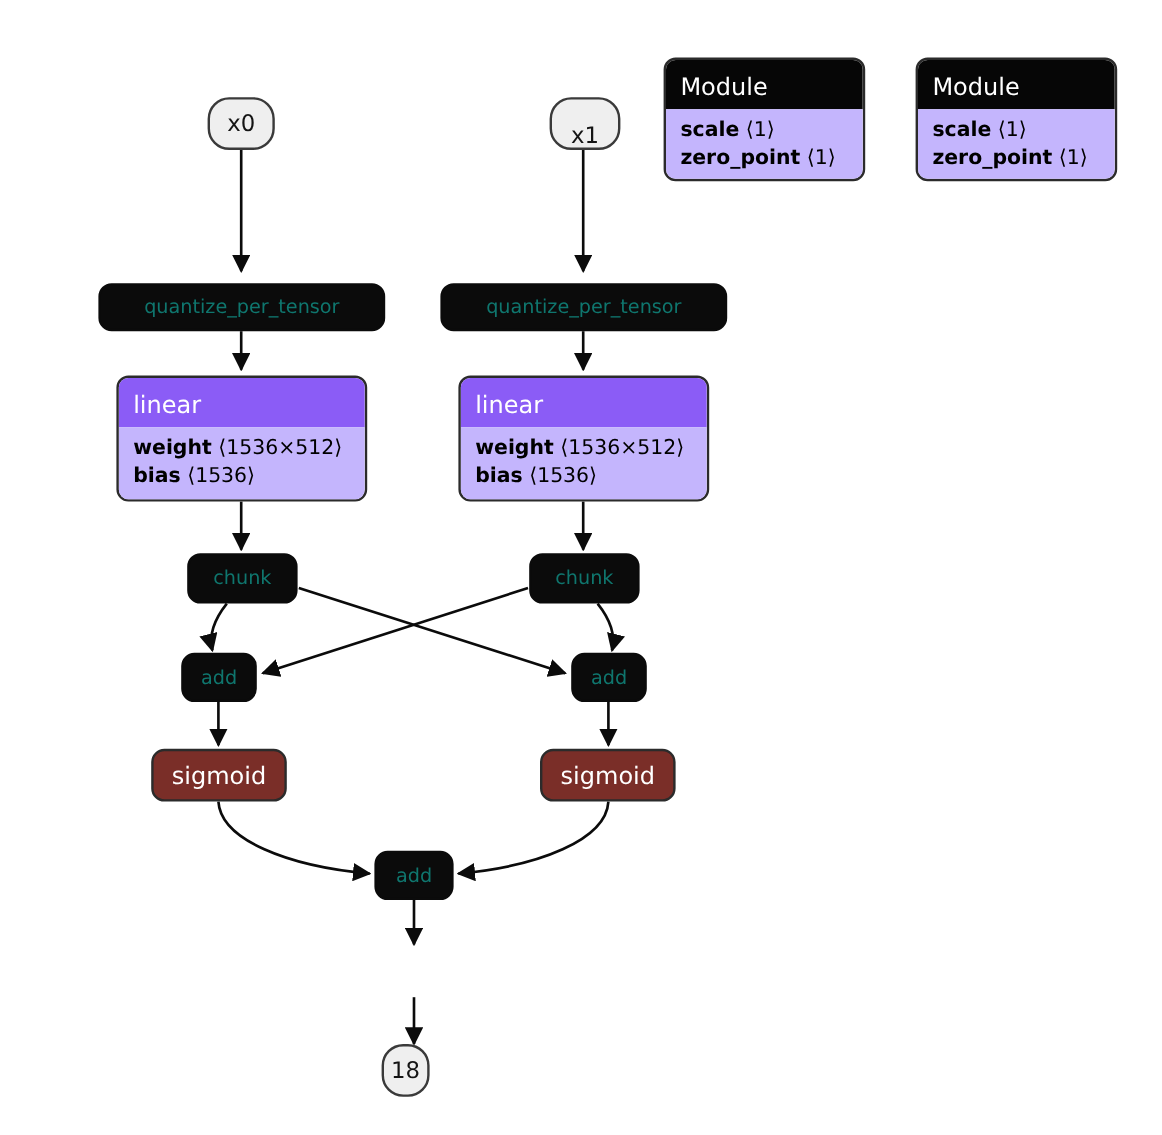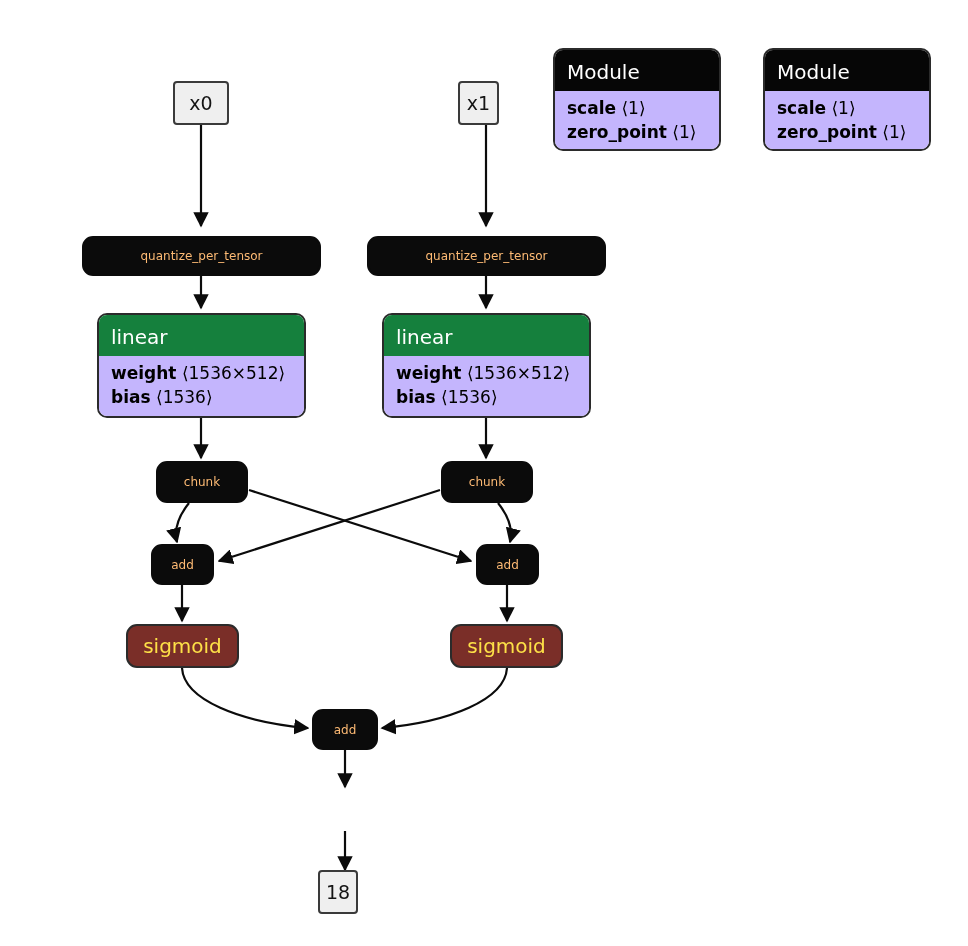--- a/index.html
+++ b/index.html
@@ -30,42 +30,42 @@
     position: absolute;
     box-sizing: border-box;
     display: flex;
     align-items: center;
     justify-content: center;
   }
   
   .io-node {
     background: #efefef;
     border: 2px solid #3a3a3a;
-    border-radius: 4px;
+    border-radius: 18px;
     color: #141414;
     font-size: 19px;
     line-height: 1;
   }
   
   .op-node {
     background: #0b0b0b;
     border: 2px solid #0b0b0b;
     border-radius: 11px;
-    color: #fdba74;
-    font-size: 12px;
+    color: #0f766e;
+    font-size: 16px;
     line-height: 1;
     padding: 0 12px;
     white-space: nowrap;
   }
   
   .act-node {
     background: #7a2e28;
     border: 2px solid #2b2b2b;
     border-radius: 11px;
-    color: #fde047;
+    color: #ffffff;
     font-size: 20px;
     line-height: 1;
     padding: 0 12px;
     white-space: nowrap;
   }
   
   .record {
     position: absolute;
     box-sizing: border-box;
     display: flex;
@@ -76,21 +76,21 @@
     overflow: hidden;
   }
   .record-header {
     color: #ffffff;
     font-size: 20px;
     line-height: 1;
     padding: 12px 12px 9px 12px;
     white-space: nowrap;
   }
   .record-header.hdr-module { background: #060606; }
-  .record-header.hdr-linear { background: #15803d; }
+  .record-header.hdr-linear { background: #8b5cf6; }
   .record-body {
     background: #c4b5fd;
     padding: 7px 12px 9px 12px;
     display: flex;
     flex-direction: column;
     gap: 3px;
   }
   .param {
     font-size: 17px;
     line-height: 1.25;
@@ -148,21 +148,21 @@
       <path d="M 345 749 L 345 787"></path>
 
       <path d="M 345 831 L 345 870"></path>
     </g>
   </svg>
 
   <div class="node io-node" style="left:173px; top:81px; width:56px; height:44px;">
     <span>x0</span>
   </div>
 
-  <div class="node io-node" style="left:458px; top:81px; width:41px; height:44px;">
+  <div class="node io-node" style="left:458px; top:81px; width:59px; height:44px;align-items:flex-end;">
     <span>x1</span>
   </div>
 
   <div class="node op-node" style="left:82px; top:236px; width:239px; height:40px;">
     <span>quantize_per_tensor</span>
   </div>
 
   <div class="node op-node" style="left:367px; top:236px; width:239px; height:40px;">
     <span>quantize_per_tensor</span>
   </div>

